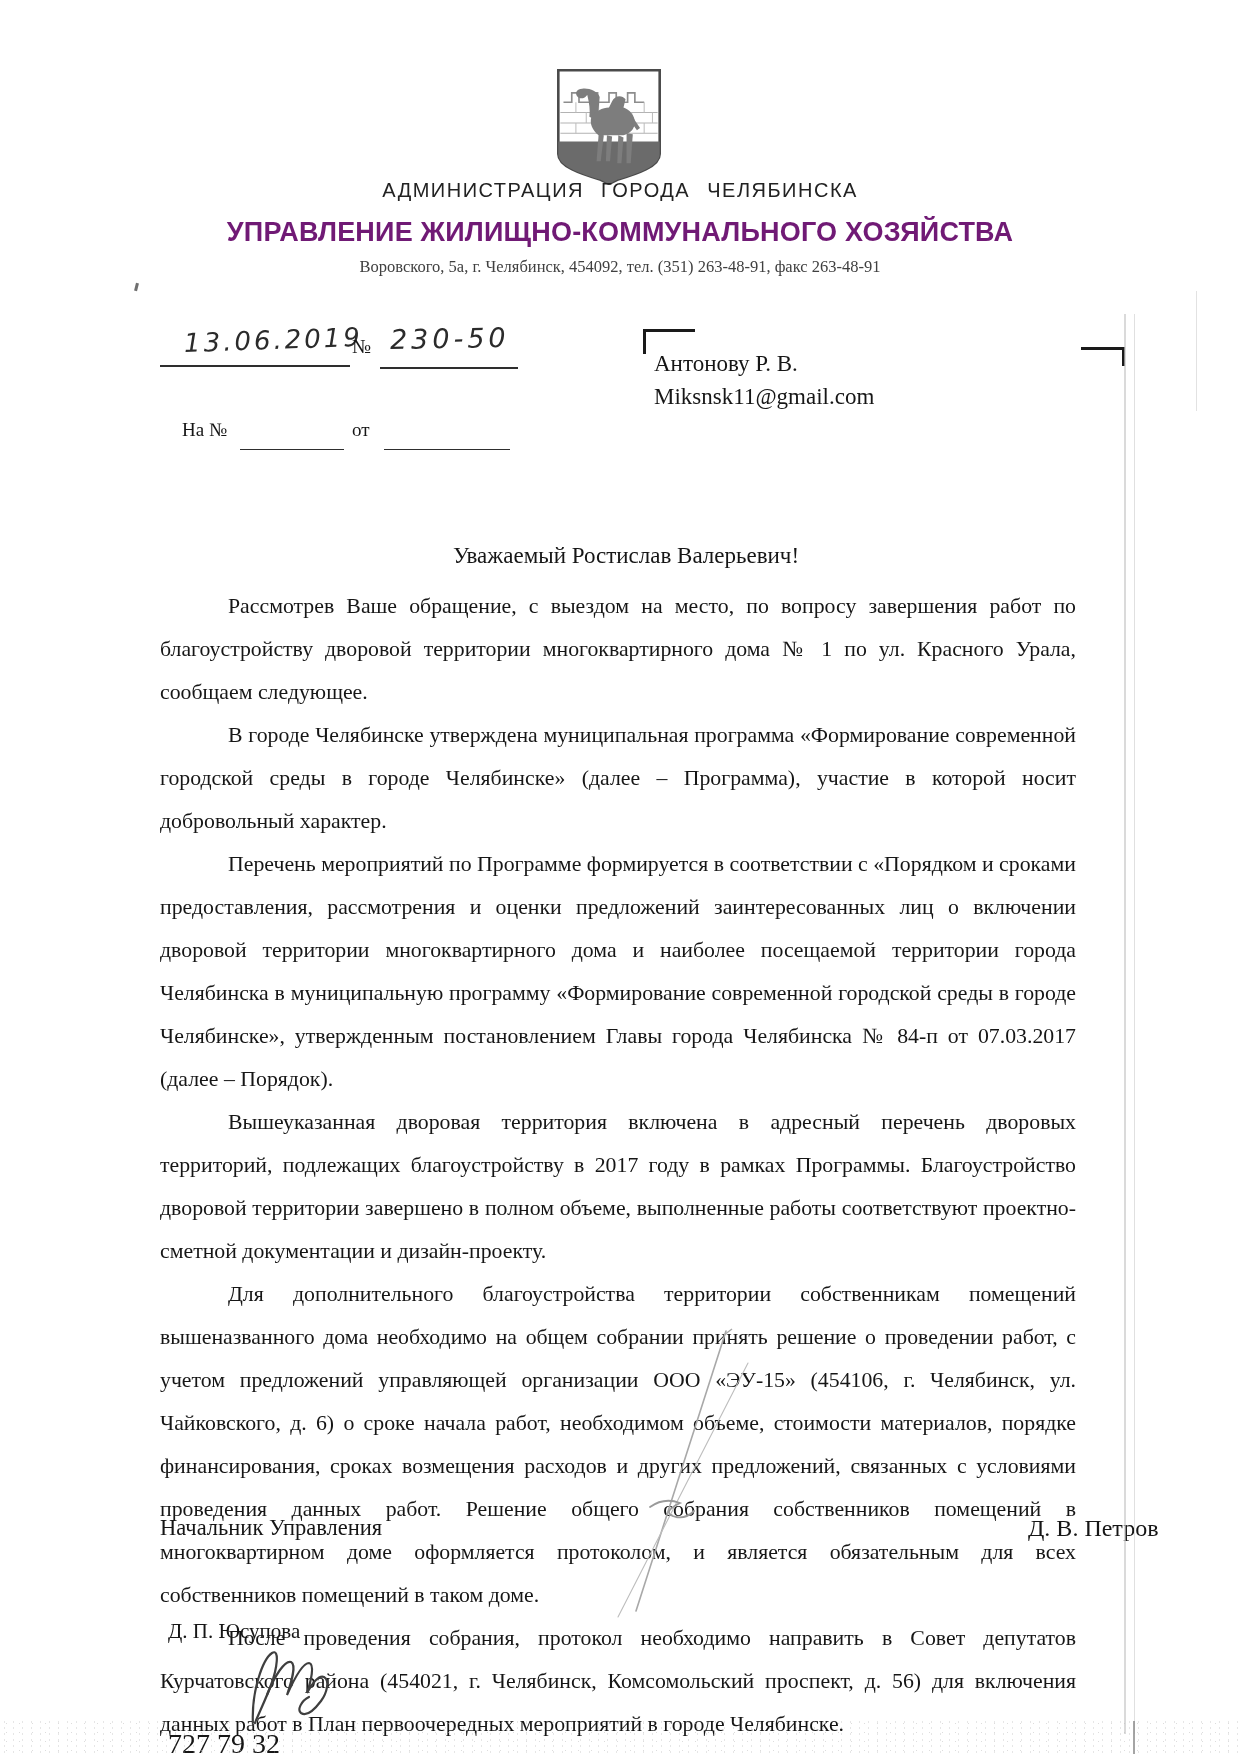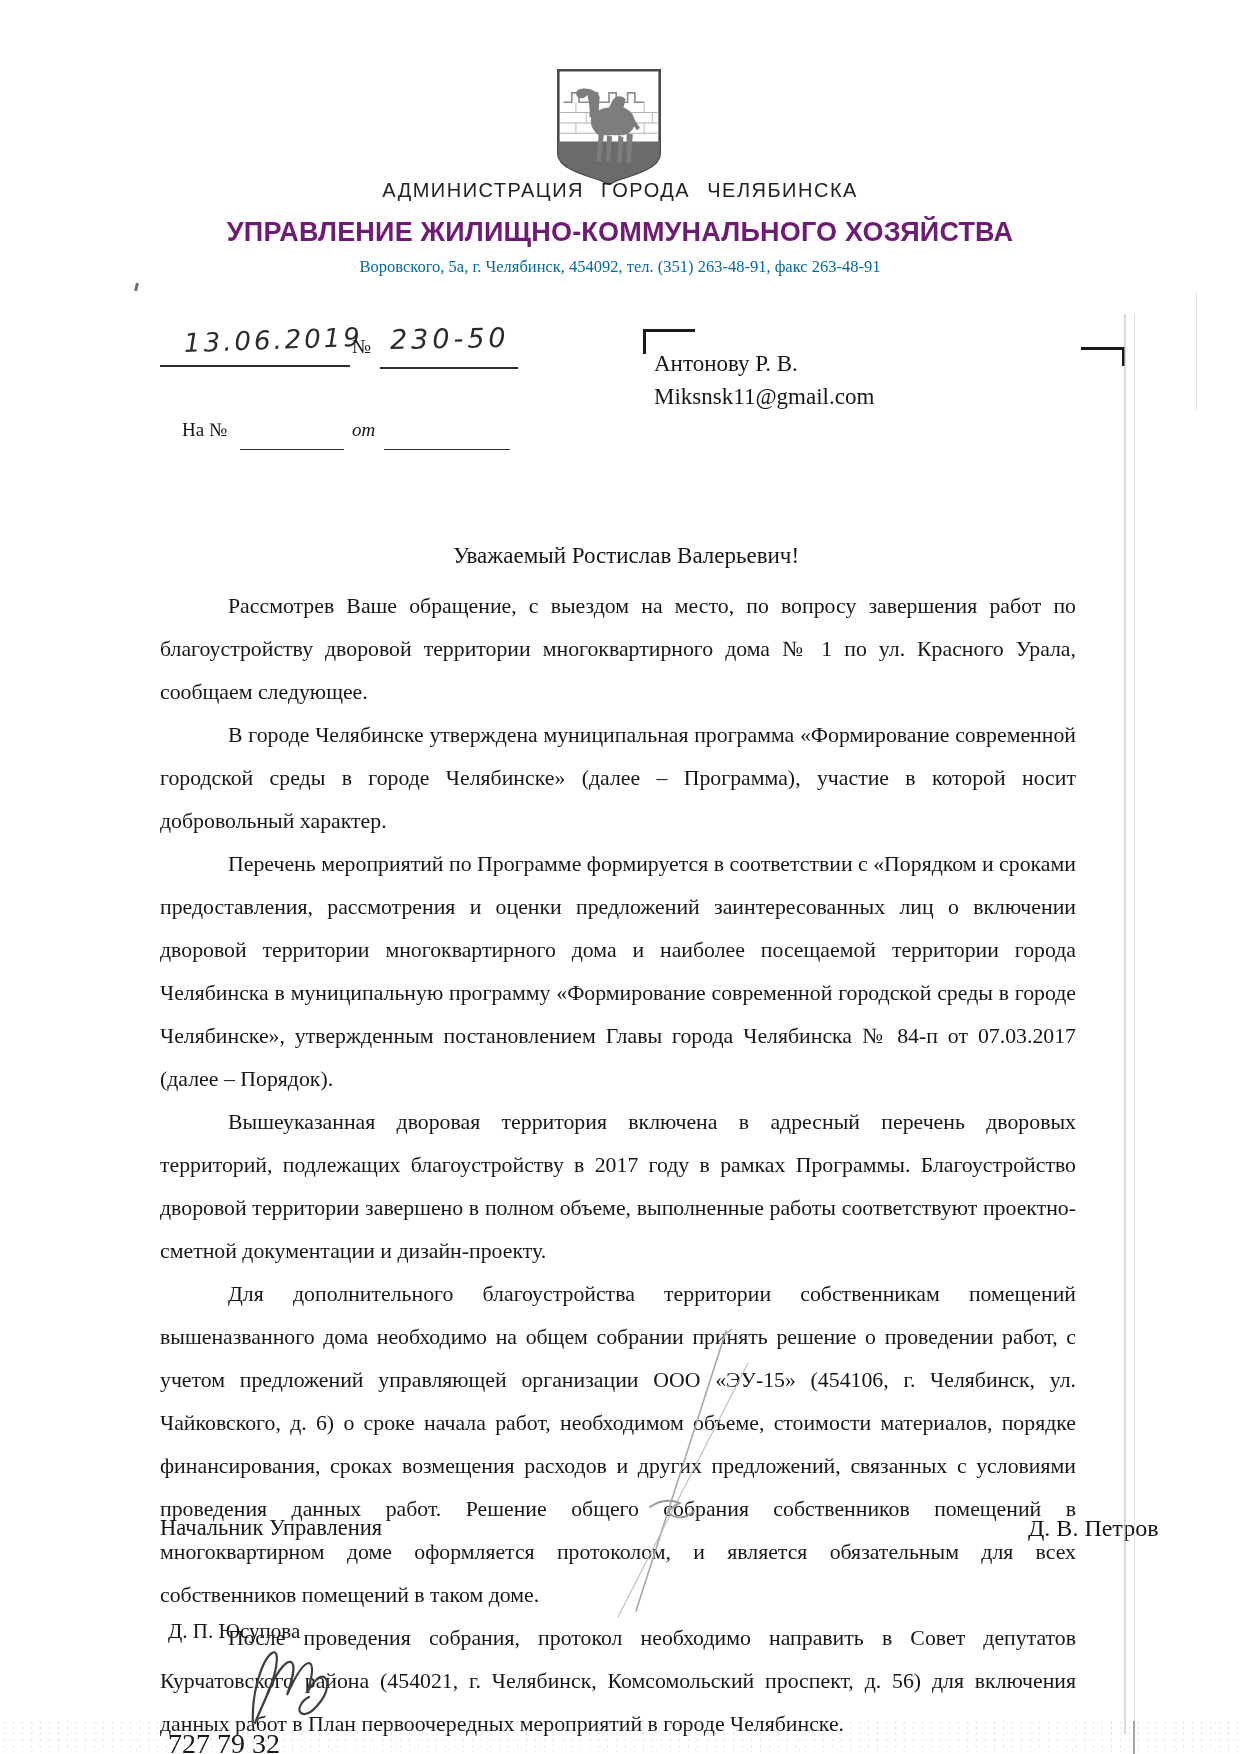--- a/index.html
+++ b/index.html
@@ -9,32 +9,32 @@
     font-family:"Liberation Serif", serif; color:#161616; overflow:hidden;margin-top:29px;
   }
   .abs { position:absolute; }
   .center { left:0; width:100%; text-align:center; }
 
   
   .org1 { top:150px; font-family:"Liberation Sans", sans-serif; font-size:20px;
           letter-spacing:1.5px; word-spacing:10px; color:#222; }
   .org2 { top:188px; font-family:"Liberation Sans", sans-serif; font-size:27px;
           font-weight:bold; letter-spacing:0.2px; color:#701a75; }
-  .addr { top:228px; font-size:16.5px; color:#0369a1; }
+  .addr { top:228px; font-size:16.5px; color:#404040; }
 
   
   .hand { font-family:"DejaVu Sans", sans-serif; font-style:italic; color:#2b2b2b; }
   .hand-date { left:184px; top:296px; font-size:26px; letter-spacing:3px; transform:rotate(-2deg); }
   .hand-num  { left:390px; top:294px; font-size:27px; letter-spacing:4px; transform:rotate(-1deg); }
   .num-sign  { left:352px; top:306px; font-size:20px; }
   .u-line { border-bottom:2px solid #2e2e2e; height:0; }
   .ul-date { left:160px; top:336px; width:190px; }
   .ul-num  { left:380px; top:338px; width:138px; }
   .onref   { left:182px; top:390px; font-size:19px; }
-  .fromref { left:352px; top:390px; font-size:19px;font-style:italic; }
+  .fromref { left:352px; top:390px; font-size:19px; }
   .ul-onref  { left:240px; top:420px; width:104px; border-bottom-width:1.5px; }
   .ul-fromref{ left:384px; top:420px; width:126px; border-bottom-width:1.5px; }
 
   
   .bracket-l { left:643px; top:300px; width:52px; height:25px;
                border-top:3.5px solid #1a1a1a; border-left:3.5px solid #1a1a1a; }
   .bracket-r { left:1081px; top:318px; width:44px; height:19px;
                border-top:3px solid #1a1a1a; border-right:3px solid #1a1a1a; }
   .rcpt-name  { left:654px; top:322px; font-size:23px; }
   .rcpt-email { left:654px; top:355px; font-size:23px; }

